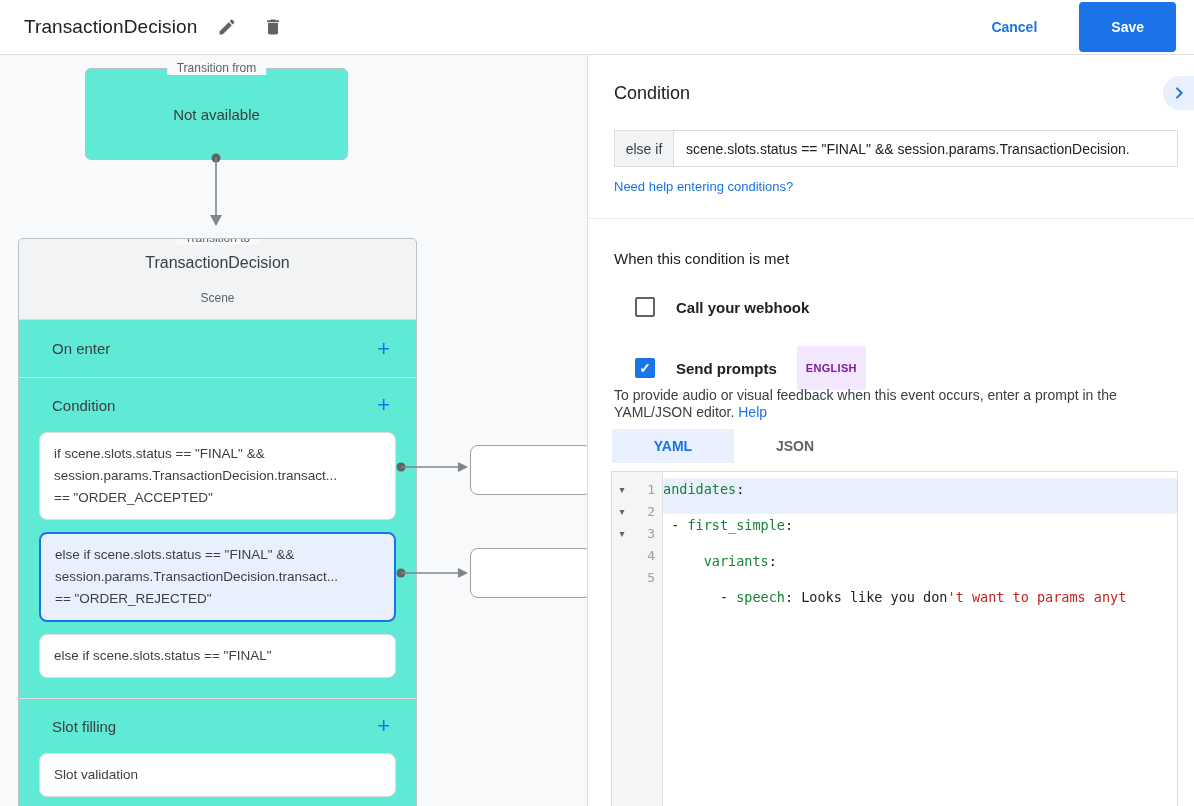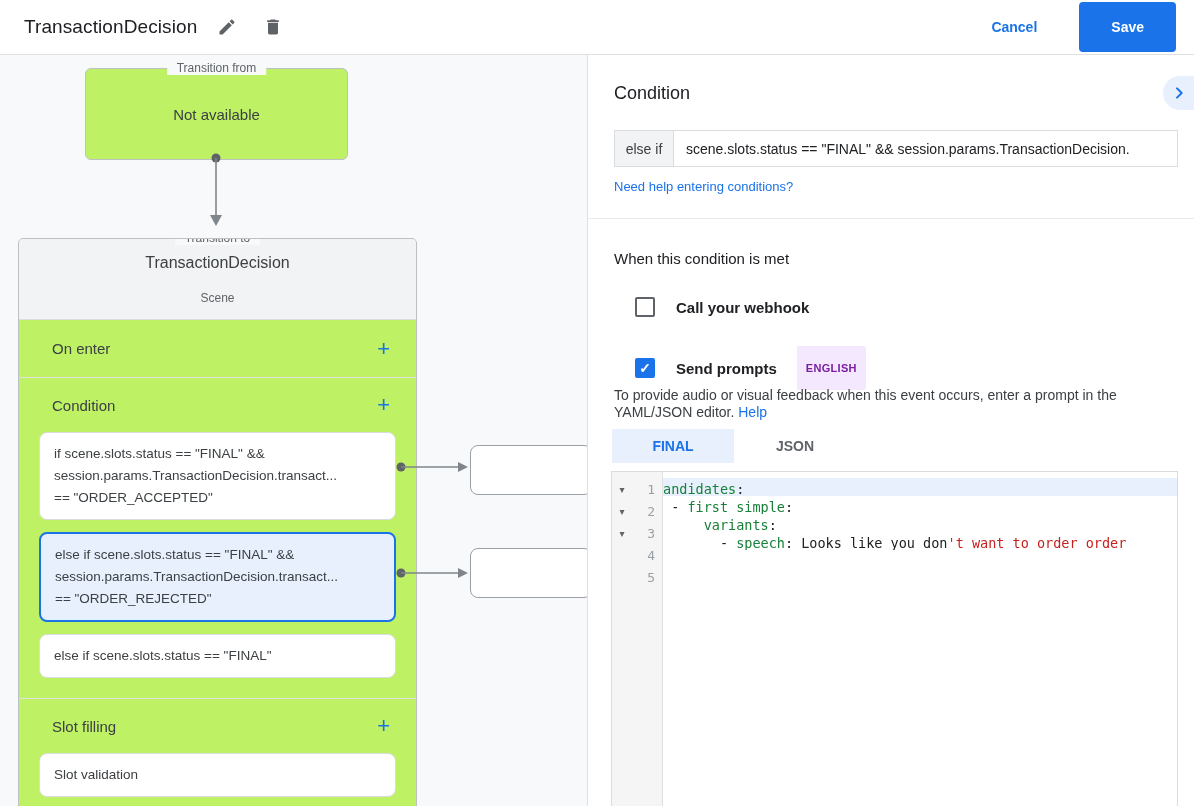--- a/index.html
+++ b/index.html
@@ -16,21 +16,21 @@
   .icon-btn svg { fill:#5f6368; }
   .topbar-actions { margin-left:auto; display:flex; align-items:center; margin-right:18px; }
   .cancel-btn { background:none; border:none; color:#1a73e8; font-size:14px; font-weight:bold;
                 font-family:"Liberation Sans",sans-serif; padding:8px 16px; cursor:pointer; }
   .save-btn { background:#1a73e8; color:#fff; border:none; border-radius:4px; font-size:14px;
               font-weight:bold; font-family:"Liberation Sans",sans-serif; padding:17px 32px;
               margin-left:26px; cursor:pointer; }
 
   
   .canvas { position:absolute; left:0; top:55px; width:600px; height:751px; background:#f8f9fa; z-index:1; }
-  .fieldbox { position:absolute; background:#bef264; border:1px solid #bdc1c6; border-radius:6px; }
+  .fieldbox { position:absolute; background:#5eead4; border:1px solid #bdc1c6; border-radius:6px; }
   .legend { position:absolute; top:-8px; left:50%; transform:translateX(-50%); background:#f8f9fa;
             padding:0 10px; font-size:12px; color:#5f6368; white-space:nowrap; }
   .from-box { left:85px; top:13px; width:263px; height:92px; }
   .from-text { display:flex; align-items:center; justify-content:center; height:100%;
                font-size:15px; color:#3c4043; }
 
   .scene-card { left:18px; top:183px; width:399px; height:660px; border-radius:5px; overflow:hidden; }
   .scene-card .legend { background:#f8f9fa; }
   .scene-head { background:#f1f3f4; border-bottom:1px solid #dadce0; text-align:center; padding:15px 0 14px; }
   .scene-title { font-size:16px; color:#3c4043; }
@@ -90,21 +90,21 @@
 
   
   .editor { position:absolute; left:23px; top:416px; width:567px; height:400px;
             border:1px solid #dadce0; display:flex; background:#fff; overflow:hidden; }
   .gutter { width:51px; background:#f5f5f5; border-right:1px solid #e0e0e0; padding-top:6px; flex:none; }
   .gutter-row { height:22px; display:flex; align-items:center; }
   .fold { width:20px; text-align:center; font-size:10px; color:#5f6368; cursor:pointer; }
   .lnum { flex:1; text-align:right; padding-right:7px; font-size:13px; color:#9aa0a6;
           font-family:"DejaVu Sans Mono", monospace; }
   .code { flex:1; padding-top:6px; overflow:hidden; }
-  .code-line { height:18px; line-height:22px; font-family:"DejaVu Sans Mono", monospace;
+  .code-line { height:36px; line-height:22px; font-family:"DejaVu Sans Mono", monospace;
                font-size:13.5px; white-space:pre; overflow:hidden; }
   .code-line.selected { background:#e8f0fe; }
   .tk-plain { color:#202124; }
   .tk-key { color:#188038; }
   .tk-str { color:#c5221f; }
 </style>
 </head>
 <body>
 
 <div class="app">
@@ -238,21 +238,21 @@
       <span class="check-label">Send prompts</span>
       <span class="lang-badge">ENGLISH</span>
     </div>
 
     <div class="hint">
       <span>To provide audio or visual feedback when this event occurs, enter a prompt in the YAML/JSON editor.</span>
       <a>Help</a>
     </div>
 
     <div class="tabs">
-      <button class="tab active">FINAL</button>
+      <button class="tab active">YAML</button>
       <button class="tab">JSON</button>
     </div>
 
     <div class="editor">
       <div class="gutter">
         <div class="gutter-row">
           <span class="fold">▾</span>
           <span class="lnum">1</span>
         </div>
         <div class="gutter-row">
@@ -269,18 +269,18 @@
         </div>
         <div class="gutter-row">
           <span class="fold"></span>
           <span class="lnum">5</span>
         </div>
       </div>
       <div class="code">
         <div class="code-line selected"><span class="tk-plain"></span><span class="tk-key">andidates</span><span class="tk-plain">:</span><span class="tk-str"></span></div>
         <div class="code-line"><span class="tk-plain"> - </span><span class="tk-key">first_simple</span><span class="tk-plain">:</span><span class="tk-str"></span></div>
         <div class="code-line"><span class="tk-plain">     </span><span class="tk-key">variants</span><span class="tk-plain">:</span><span class="tk-str"></span></div>
-        <div class="code-line"><span class="tk-plain">       - </span><span class="tk-key">speech</span><span class="tk-plain">: Looks like you don</span><span class="tk-str">'t want to order order</span></div>
+        <div class="code-line"><span class="tk-plain">       - </span><span class="tk-key">speech</span><span class="tk-plain">: Looks like you don</span><span class="tk-str">'t want to params anyt</span></div>
         <div class="code-line"><span class="tk-plain"></span><span class="tk-key"></span><span class="tk-plain"></span><span class="tk-str"></span></div>
       </div>
     </div>
   </div>
 </div>
 
 </body></html>

